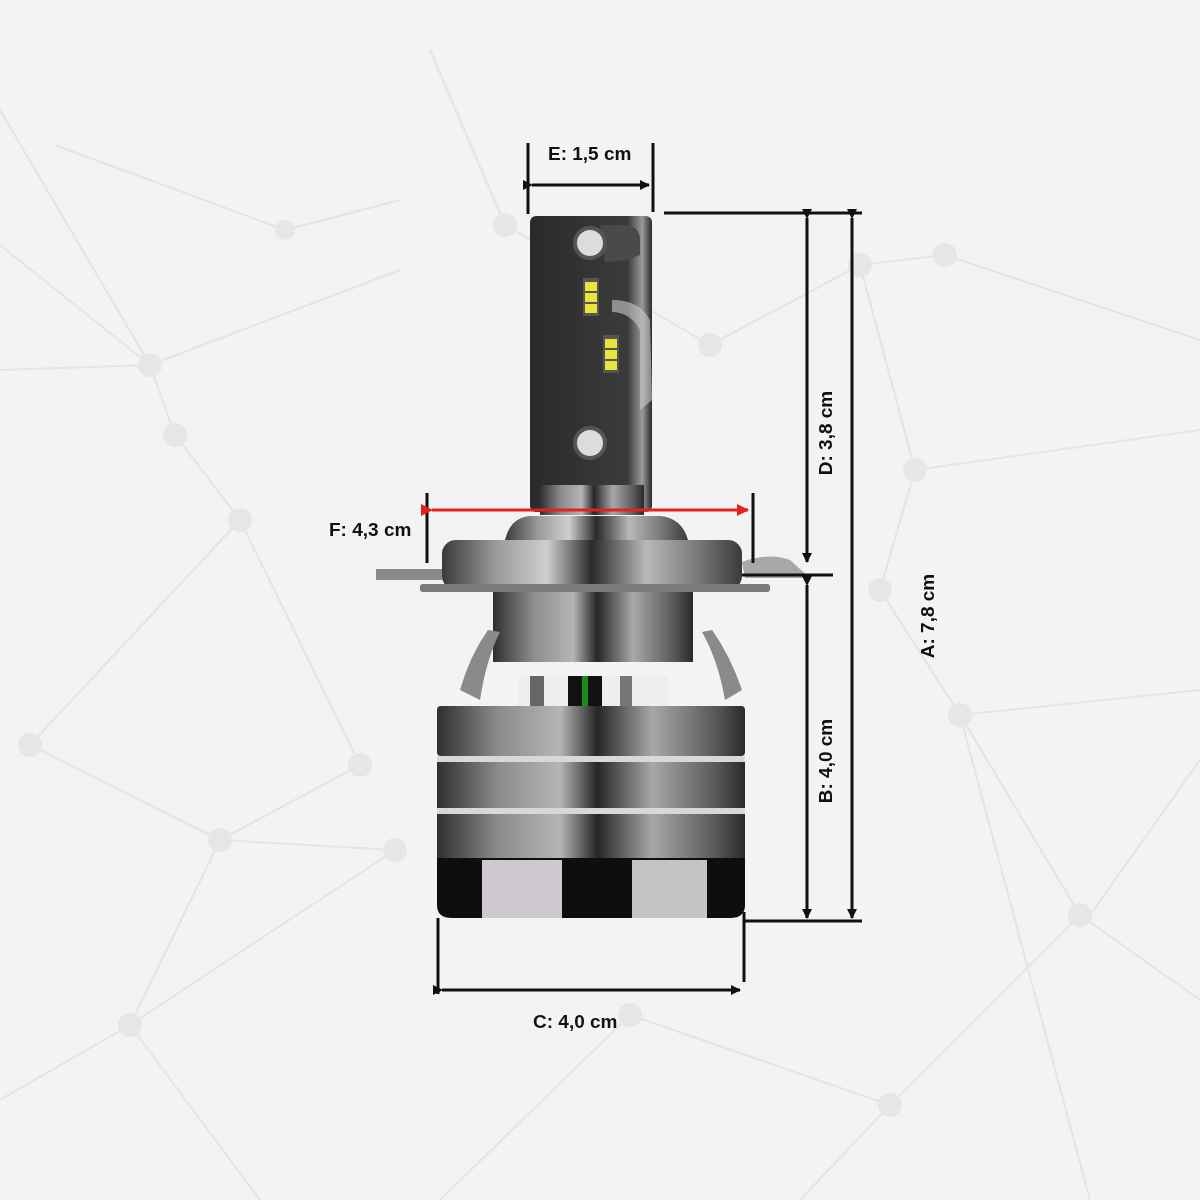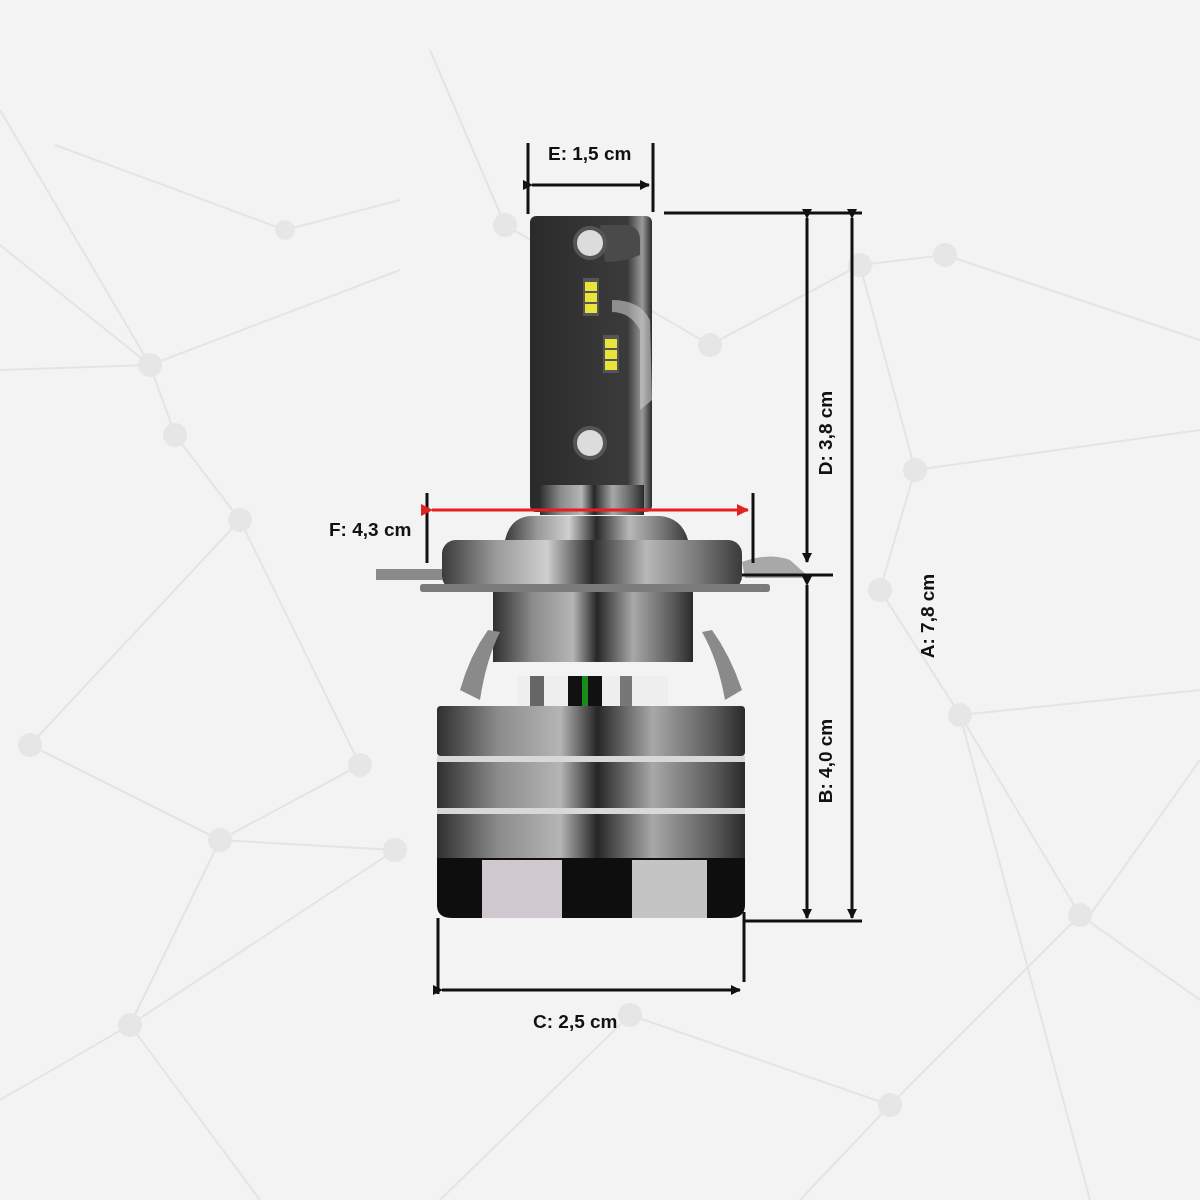--- a/index.html
+++ b/index.html
@@ -209,15 +209,15 @@
     <g>
       <line x1="432" y1="510" x2="748" y2="510" stroke="#e5211f" stroke-width="3" marker-start="url(#arrR)" marker-end="url(#arrR)"></line>
     </g>
   </svg>
 
   <div class="label" style="left:548px; top:143px;">E: 1,5 cm</div>
   <div class="label" style="left:329px; top:519px;">F: 4,3 cm</div>
   <div class="label vert" style="left:778px; top:422px; width:96px; text-align:center;">D: 3,8 cm</div>
   <div class="label vert" style="left:778px; top:750px; width:96px; text-align:center;">B: 4,0 cm</div>
   <div class="label vert" style="left:880px; top:605px; width:96px; text-align:center;">A: 7,8 cm</div>
-  <div class="label" style="left:533px; top:1011px;">C: 2,5 cm</div>
+  <div class="label" style="left:533px; top:1011px;">C: 4,0 cm</div>
 
 </div>
 
 </body></html>

